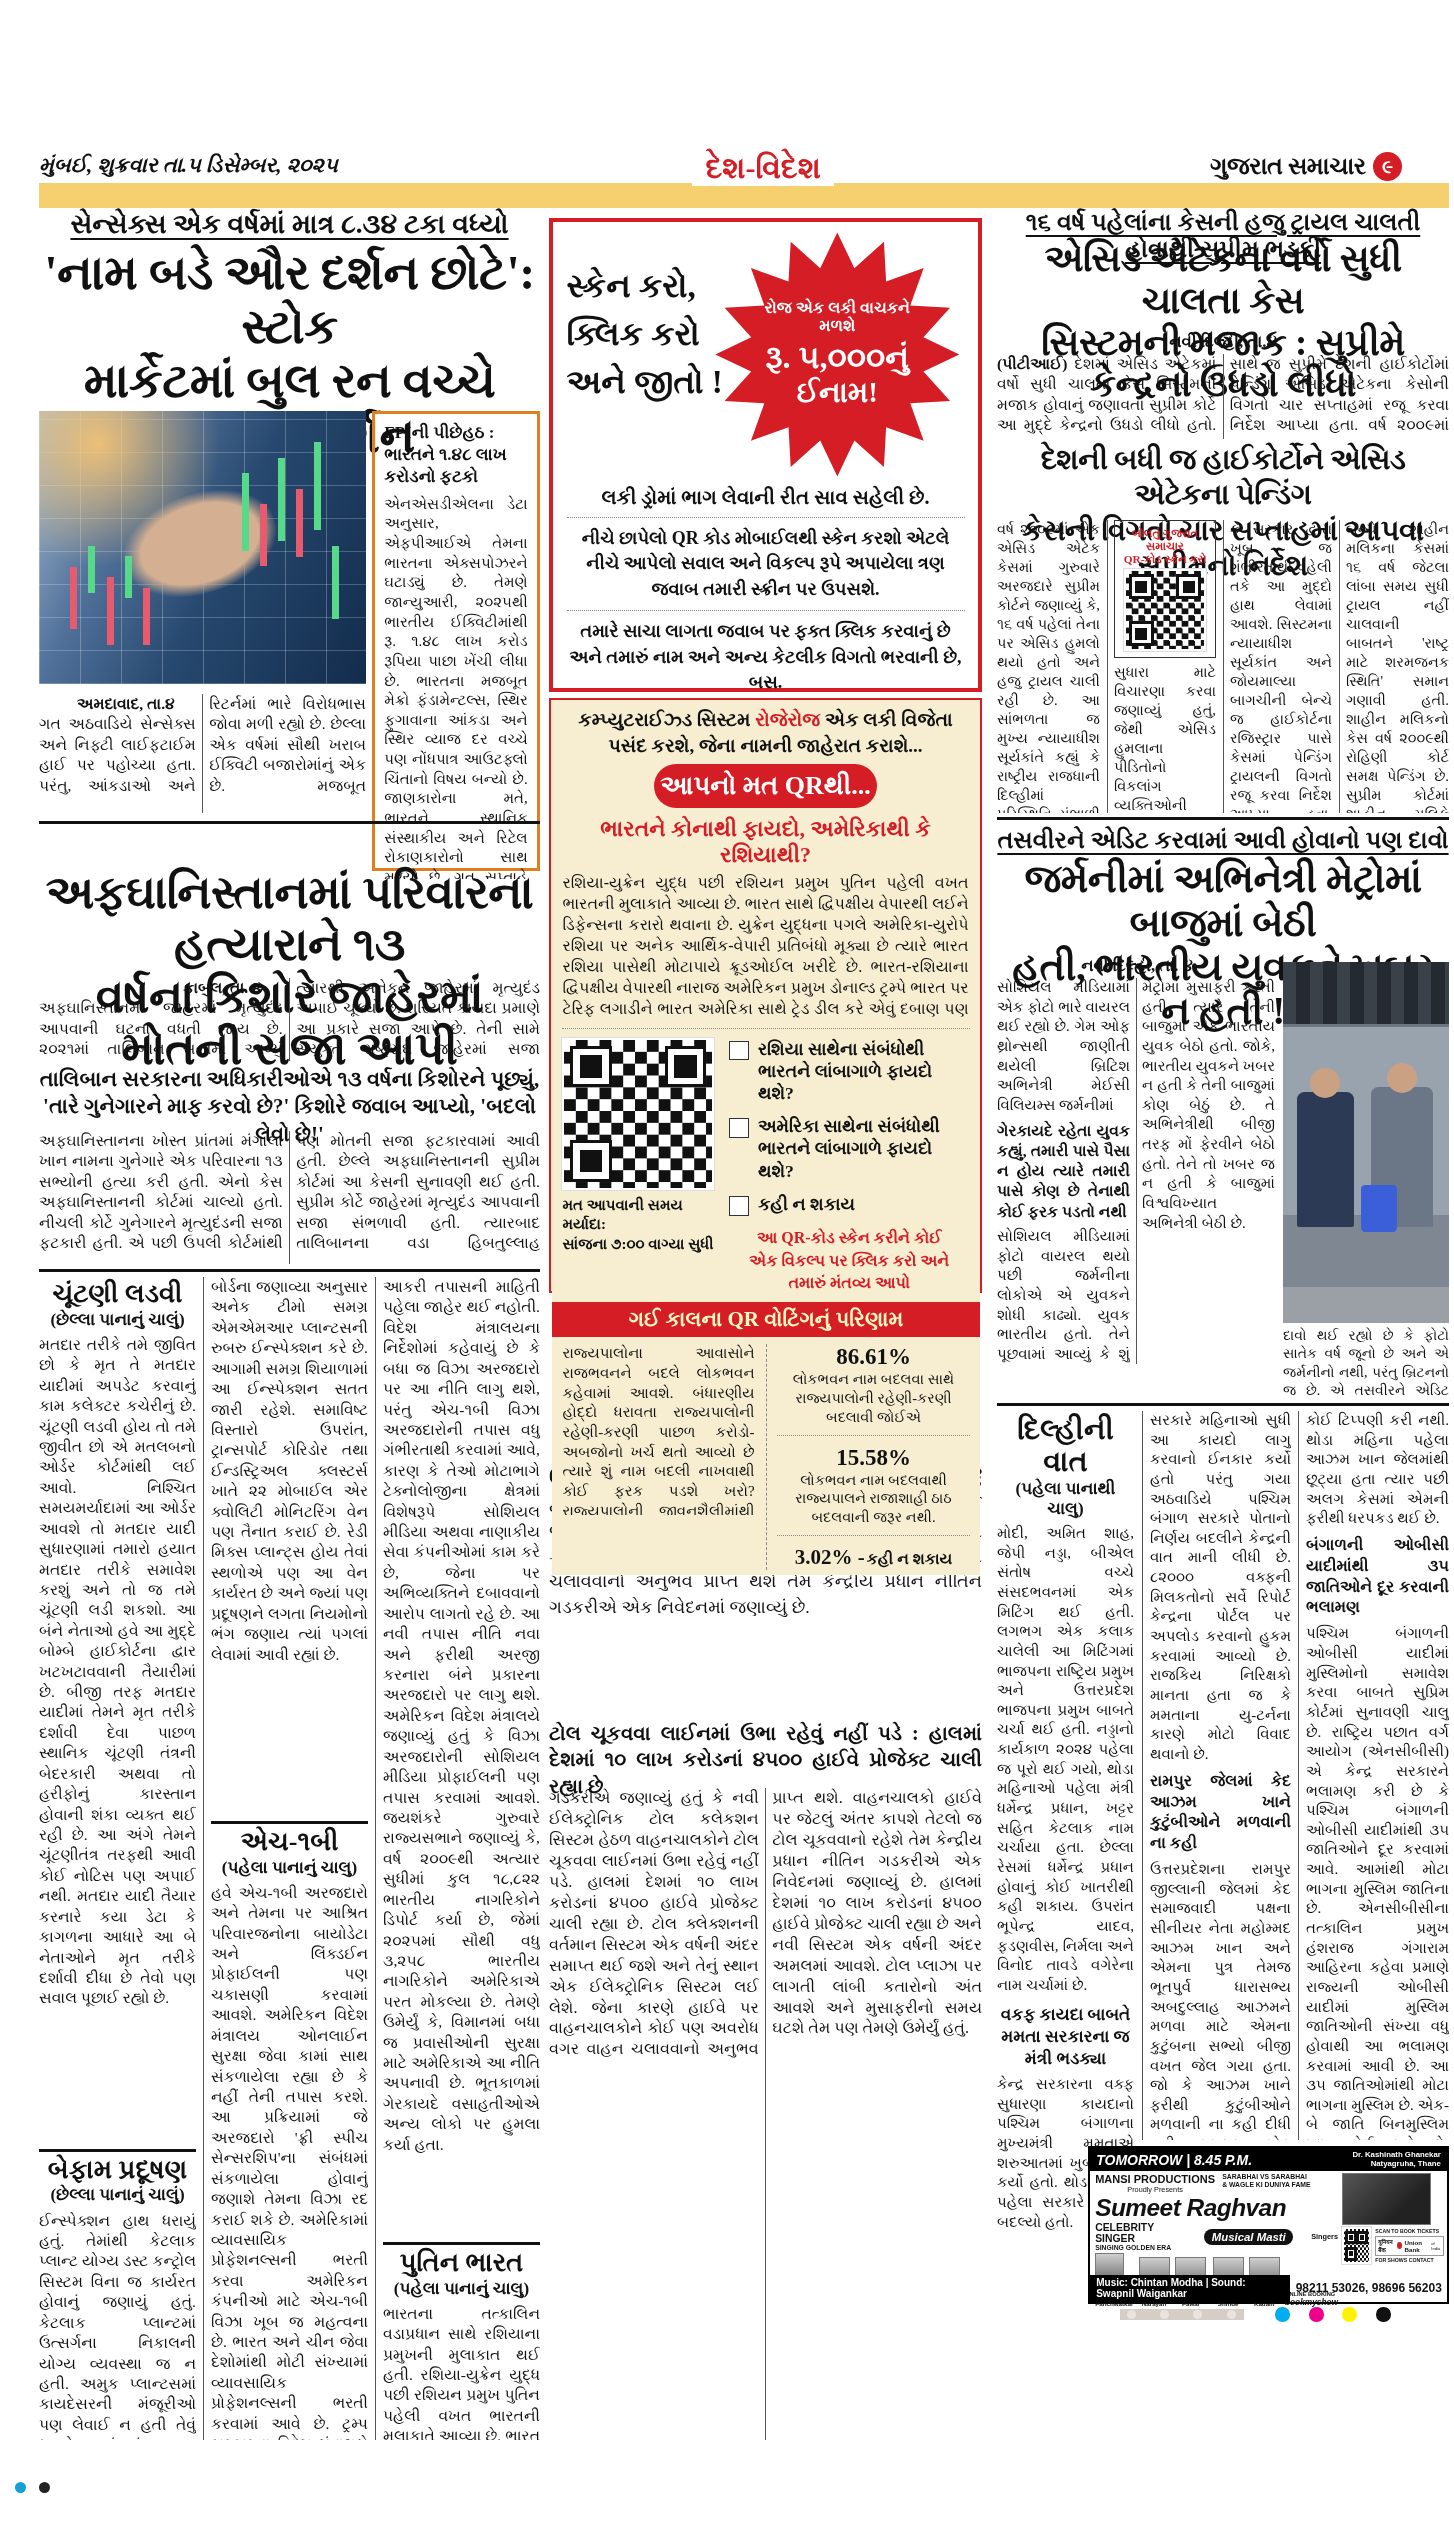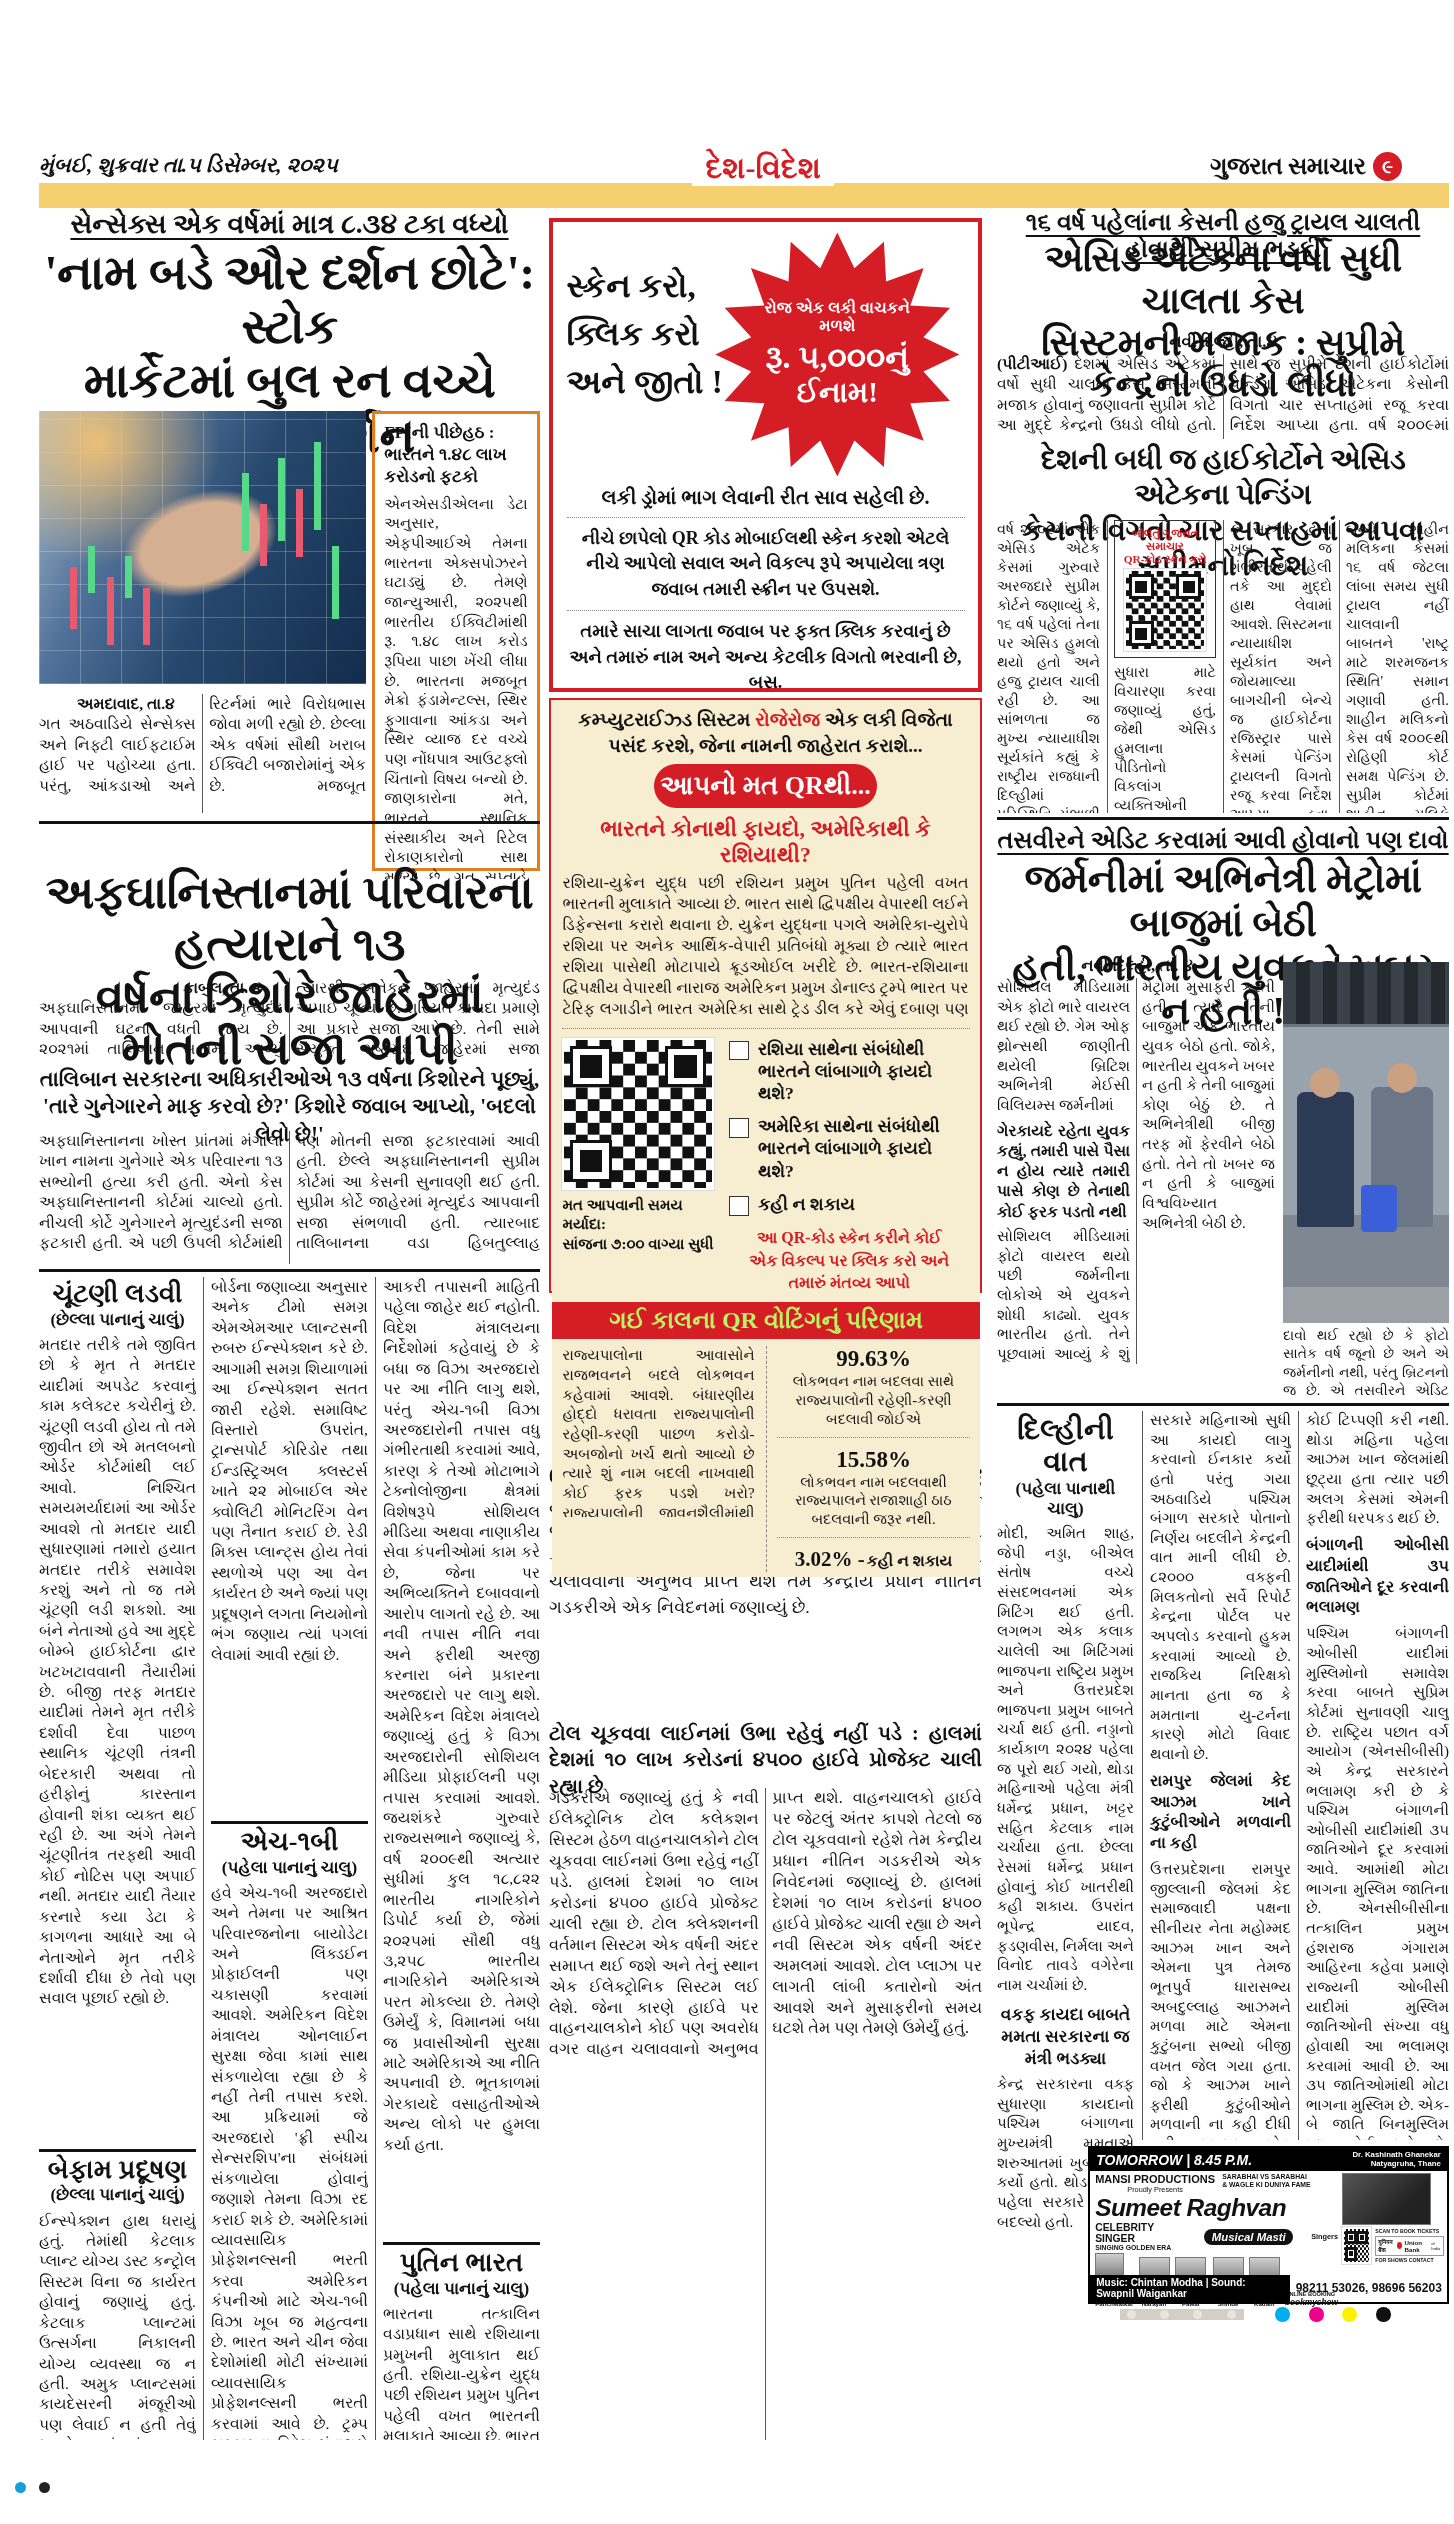--- a/index.html
+++ b/index.html
@@ -181,25 +181,25 @@
         <div class="opt">
             <span class="chk"></span>
             <span>કહી ન શકાય</span>
           </div>
         <div class="red" style="font-size:16px;font-weight:bold;text-align:center;line-height:1.4;margin-top:8.3px;">
           <div>આ QR-કોડ સ્કેન કરીને કોઈ</div>
           <div>એક વિકલ્પ પર ક્લિક કરો અને તમારું મંતવ્ય આપો</div>
         </div>
       </div>
     </div>
-    <div style="background:#d41d24;color:#bef264;font-size:24px;font-weight:bold;text-align:center;padding:5.2px 0;margin:7.3px -10.4px 0;">ગઈ કાલના QR વોટિંગનું પરિણામ</div>
+    <div style="background:#d41d24;color:#fef9c3;font-size:21px;font-weight:bold;text-align:center;padding:5.2px 0;margin:7.3px -10.4px 0;">ગઈ કાલના QR વોટિંગનું પરિણામ</div>
     <div style="display:flex;gap:11.4px;padding:7.3px 0 5.2px;">
       <div class="body" style="flex:1;font-size:15px;height:171px;">રાજ્યપાલોના આવાસોને રાજભવનને બદલે લોકભવન કહેવામાં આવશે. બંધારણીય હોદ્દો ધરાવતા રાજ્યપાલોની રહેણી-કરણી પાછળ કરોડો-અબજોનો ખર્ચ થતો આવ્યો છે ત્યારે શું નામ બદલી નાખવાથી કોઈ ફરક પડશે ખરો? રાજ્યપાલોની જીવનશૈલીમાંથી રાજવી ઠાઠ ઘટશે કે પછી નામબદલો લોકરંજક બની રહેશે?</div>
       <div style="flex:1;border-left:1.6px dashed #888;padding-left:10.4px;">
-        <div style="font-size:23px;font-weight:bold;text-align:center;">99.63%</div>
+        <div style="font-size:23px;font-weight:bold;text-align:center;">86.61%</div>
         <div style="font-size:14.5px;text-align:center;line-height:1.3;">લોકભવન નામ બદલવા સાથે રાજ્યપાલોની રહેણી-કરણી બદલાવી જોઈએ</div>
         <div class="dotted"></div>
         <div style="font-size:23px;font-weight:bold;text-align:center;">15.58%</div>
         <div style="font-size:14.5px;text-align:center;line-height:1.3;">લોકભવન નામ બદલવાથી રાજ્યપાલને રાજાશાહી ઠાઠ બદલવાની જરૂર નથી.</div>
         <div class="dotted"></div>
         <div style="text-align:center;">
           <span style="font-size:21px;font-weight:bold;">3.02% -</span>
           <span style="font-size:15.6px;font-weight:bold;">કહી ન શકાય</span>
         </div>
       </div>

